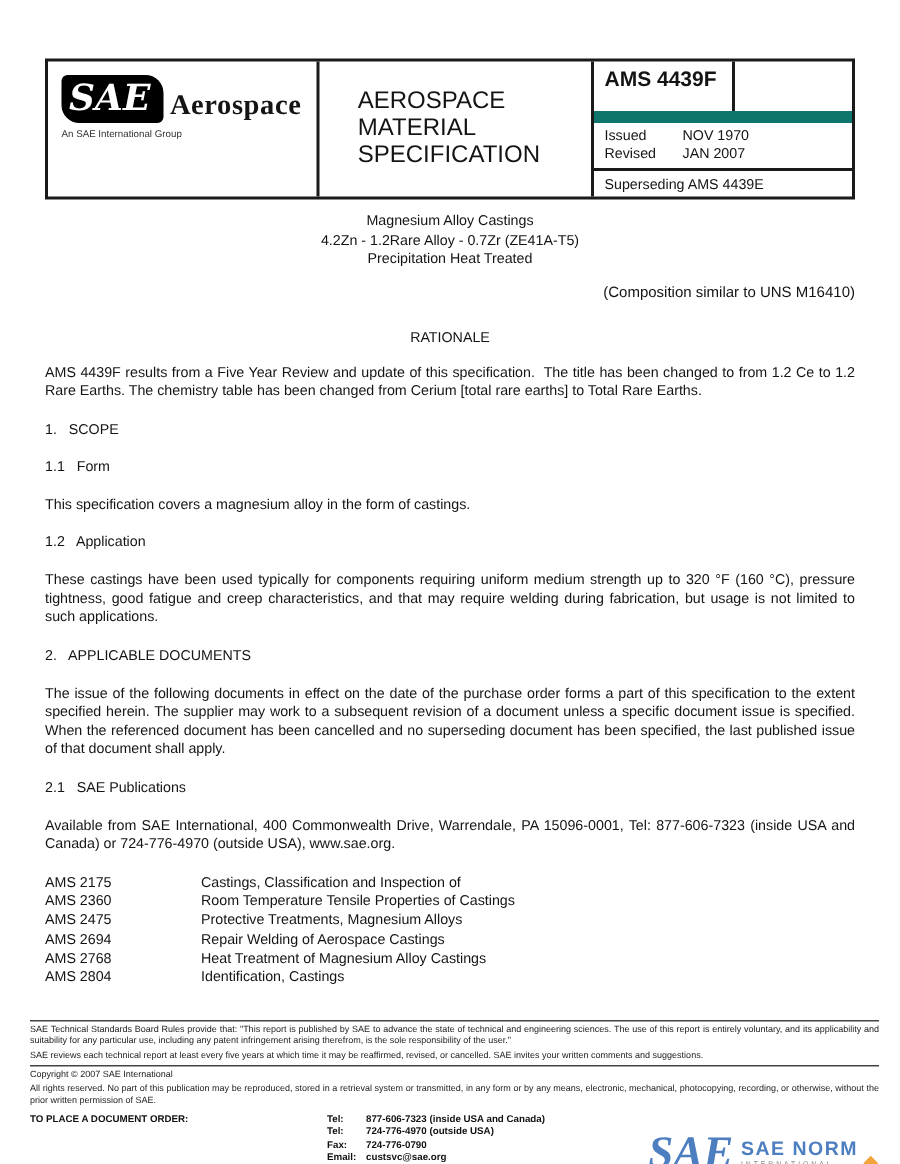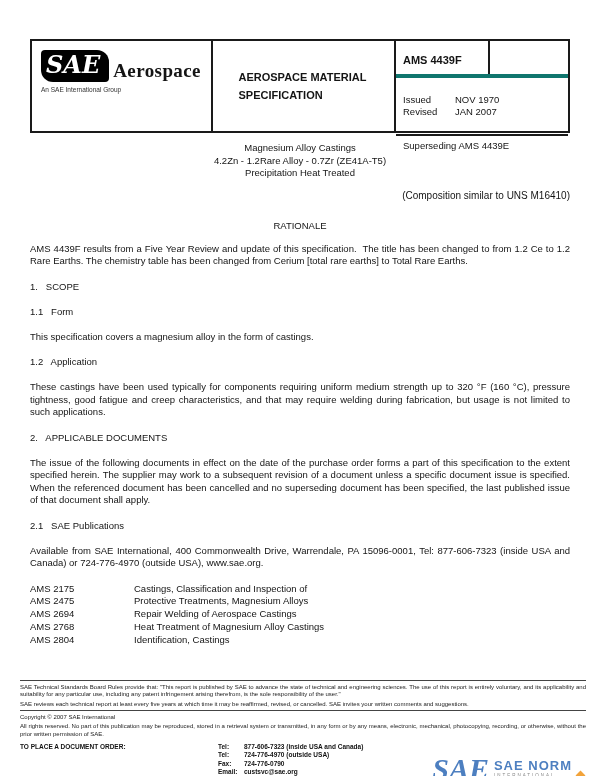--- a/index.html
+++ b/index.html
@@ -12,26 +12,26 @@
   .header-box{display:flex;border:2px solid #1a1a1a;height:90px;}
   .logo-cell{width:164px;padding:9px 6px 6px 9px;}
   .logo-row{display:flex;align-items:flex-end;gap:4px;}
   .sae-badge{background:#000;color:#fff;font-family:"DejaVu Serif",serif;font-style:italic;
              font-weight:700;font-size:24px;line-height:1;padding:3px 9px 5px 5px;
              border-radius:4px 12px 4px 12px;}
   .aero-word{font-family:"Liberation Serif",serif;font-size:19px;font-weight:700;letter-spacing:.4px;}
   .logo-tagline{font-size:6.5px;margin-top:4px;color:#333;}
   .title-cell{flex:1;border-left:2px solid #1a1a1a;border-right:2px solid #1a1a1a;
               display:flex;align-items:center;justify-content:center;}
-  .spec-title{font-size:11px;font-weight:700;line-height:18px;width:130px;}
+  .spec-title{font-size:16px;font-weight:400;line-height:18px;width:130px;}
   .right-cell{width:172px;display:flex;flex-direction:column;font-size:9.5px;}
   .rc-row1{display:flex;flex:0 0 33px;}
-  .rc-num{flex:1;padding:13px 0 0 7px;font-weight:700;font-size:11px;}
+  .rc-num{flex:1;padding:3px 0 0 7px;font-weight:700;font-size:14px;}
   .rc-empty{width:78px;border-left:2px solid #1a1a1a;}
-  .rc-row2{border-top:4px solid #0f766e;padding:16px 7px;}
+  .rc-row2{border-top:8px solid #0f766e;padding:3px 7px;}
   .rc-grid{display:grid;grid-template-columns:52px 1fr;line-height:12px;}
   .rc-row3{border-top:2px solid #1a1a1a;padding:4px 7px;flex:1;}
 
   
   .subject{text-align:center;font-size:9.5px;line-height:12.5px;margin-top:9px;}
   .comp-note{text-align:right;font-size:10px;margin-top:10px;}
   .rationale-heading{text-align:center;font-size:9.5px;margin:19px 0 12px 0;}
   .p{font-size:9.5px;line-height:12.5px;text-align:justify;white-space:pre-wrap;margin:0 0 13px 0;}
   .h{font-size:9.5px;line-height:12px;white-space:pre-wrap;margin:0 0 13px 0;}
   .doc-list{font-size:9.5px;line-height:12.8px;}
@@ -111,20 +111,24 @@
     <p class="p">The issue of the following documents in effect on the date of the purchase order forms a part of this specification to the extent specified herein. The supplier may work to a subsequent revision of a document unless a specific document issue is specified. When the referenced document has been cancelled and no superseding document has been specified, the last published issue of that document shall apply.</p>
     <div class="h">2.1   SAE Publications</div>
     <p class="p">Available from SAE International, 400 Commonwealth Drive, Warrendale, PA 15096-0001, Tel: 877-606-7323 (inside USA and Canada) or 724-776-4970 (outside USA), www.sae.org.</p>
 
     <div class="doc-list">
       <div class="doc-row">
         <span class="doc-code">AMS 2175</span>
         <span class="doc-title">Castings, Classification and Inspection of</span>
       </div>
       <div class="doc-row">
+        <span class="doc-code">AMS 2360</span>
+        <span class="doc-title">Room Temperature Tensile Properties of Castings</span>
+      </div>
+      <div class="doc-row">
         <span class="doc-code">AMS 2475</span>
         <span class="doc-title">Protective Treatments, Magnesium Alloys</span>
       </div>
       <div class="doc-row">
         <span class="doc-code">AMS 2694</span>
         <span class="doc-title">Repair Welding of Aerospace Castings</span>
       </div>
       <div class="doc-row">
         <span class="doc-code">AMS 2768</span>
         <span class="doc-title">Heat Treatment of Magnesium Alloy Castings</span>

